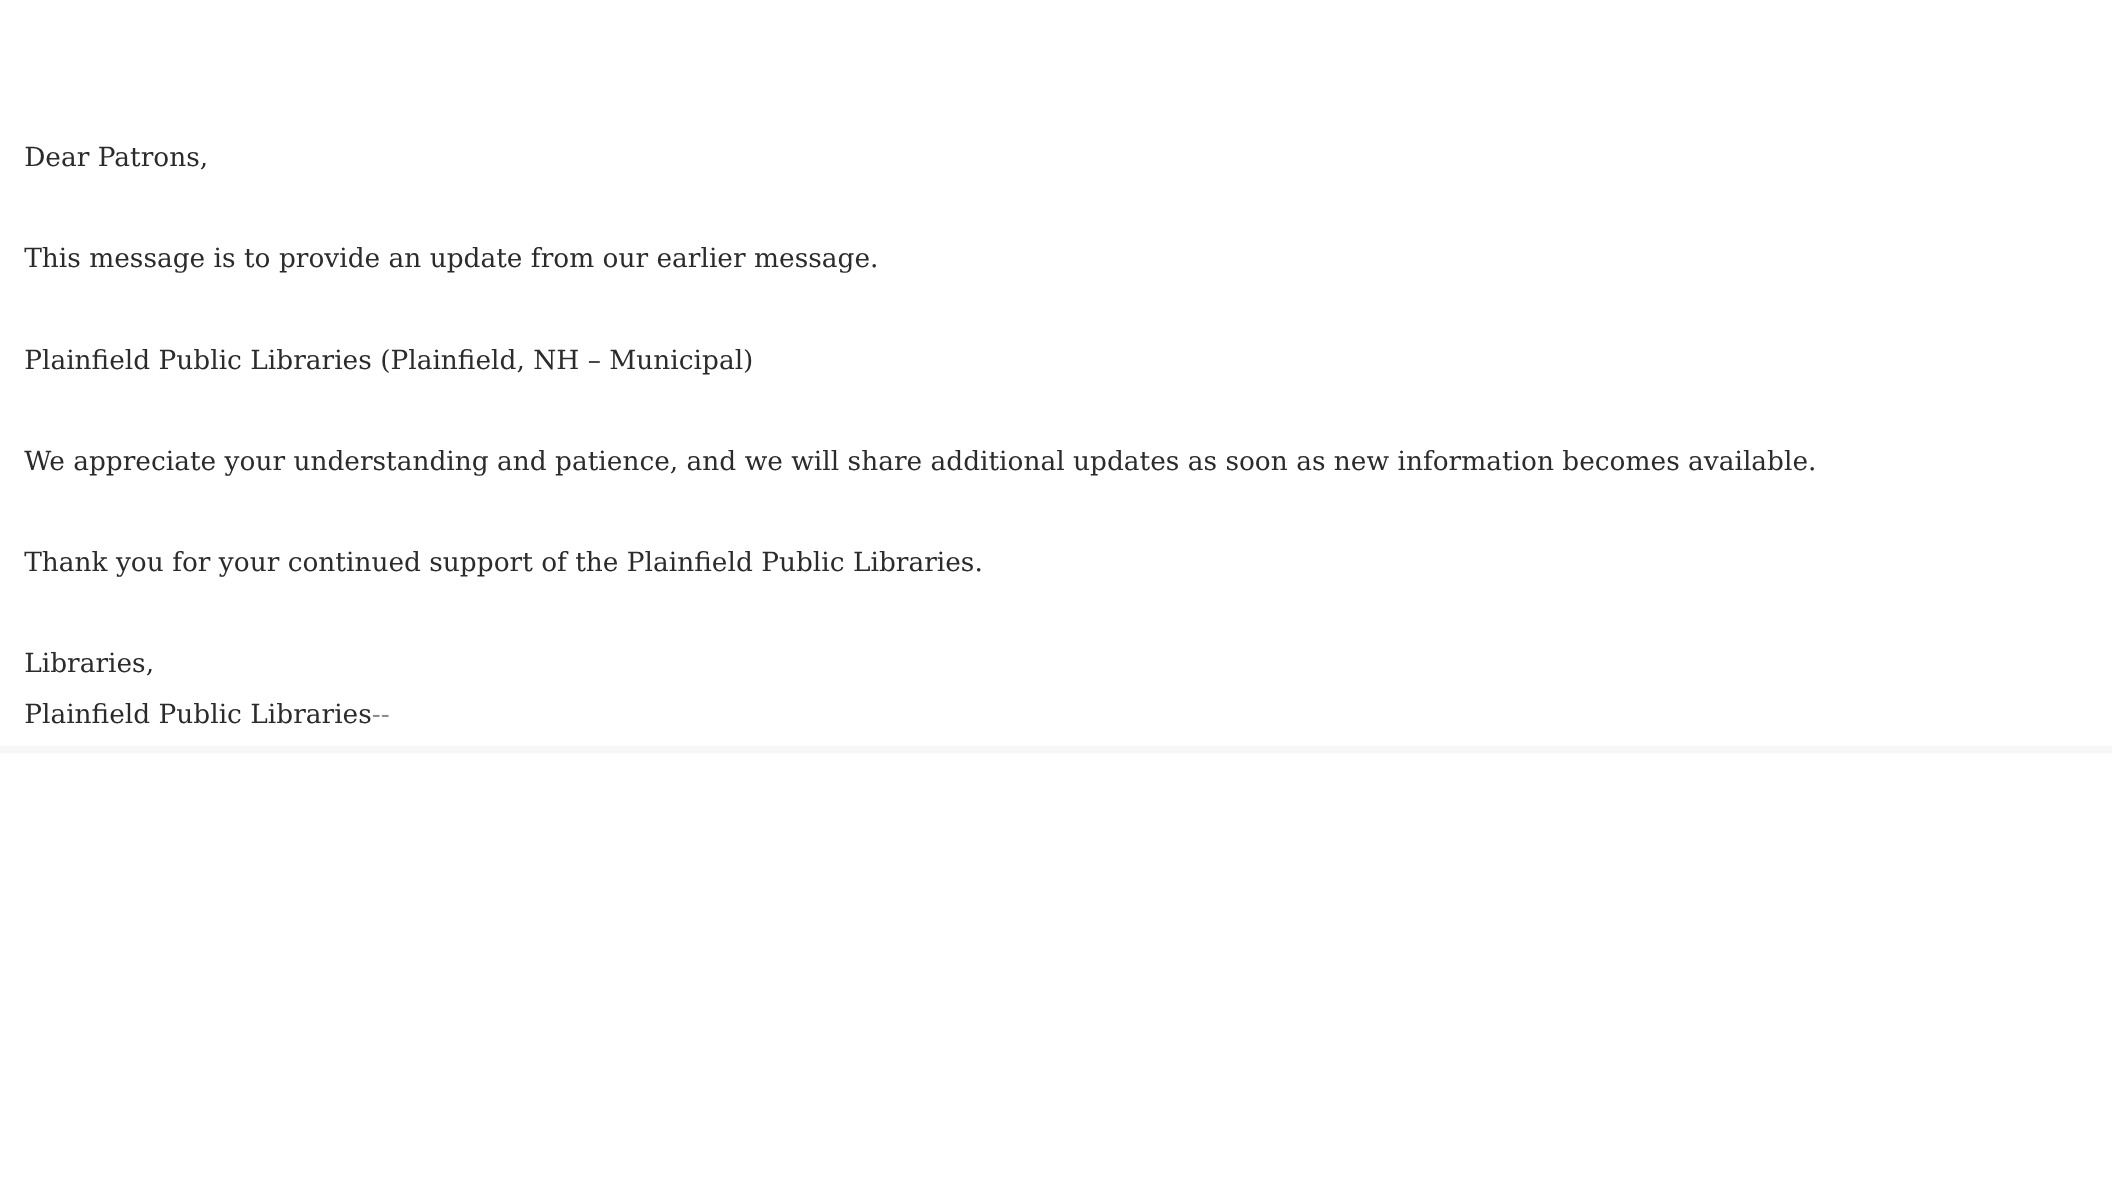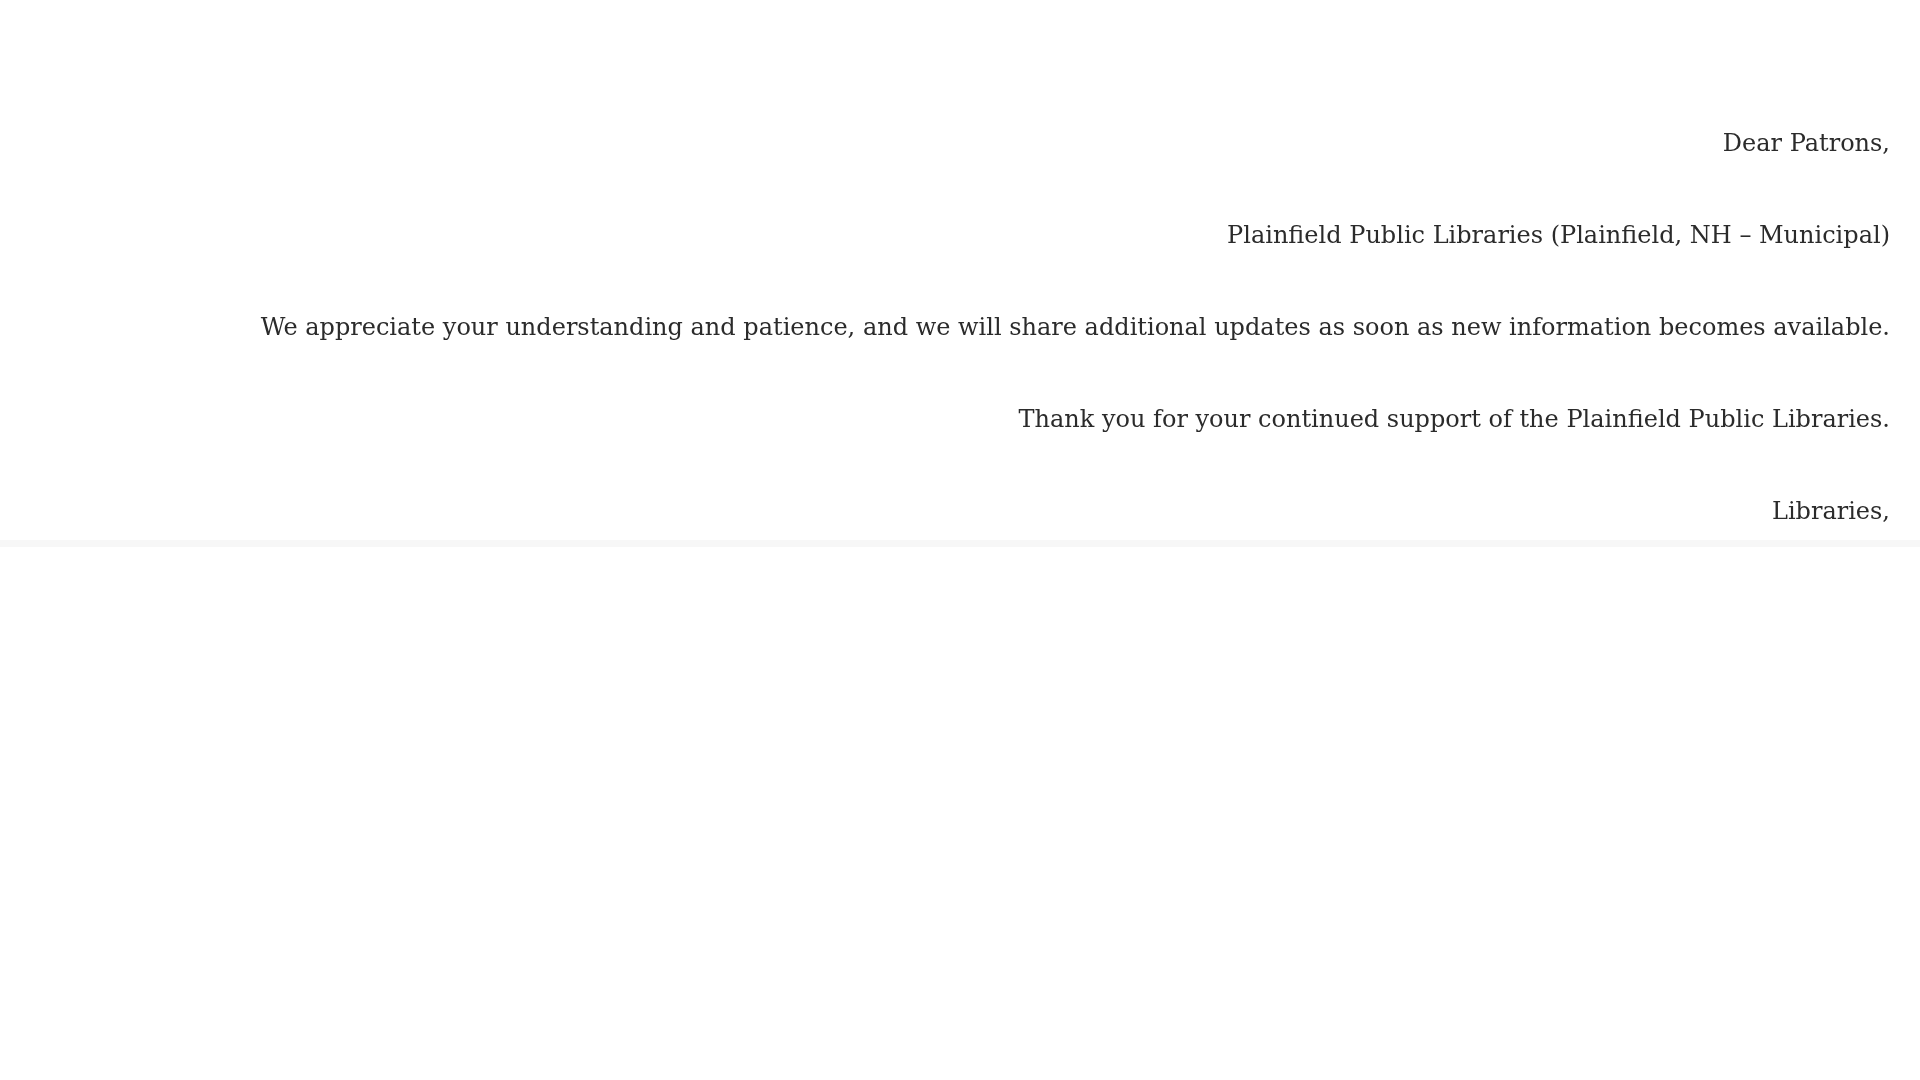--- a/index.html
+++ b/index.html
@@ -19,21 +19,20 @@
     background: #ffffff;
   }
   .para {
     margin: 0 0 46px 0;
   }
   .para:last-of-type {
     margin-bottom: 0;
   }
   .line {
     display: block;
-    text-align: right;
   }
   .bold {
     font-weight: bold;
   }
   .sig-delim {
     color: #8a8a8a;
   }
   .divider {
     height: 7px;
     background: #f7f7f7;
@@ -43,34 +42,36 @@
 </head>
 <body>
 
 <div class="email-body">
 
   <p class="para">
     <span class="line">Dear Patrons,</span>
   </p>
 
   <p class="para">
+    <span class="line">This message is to provide an update from our earlier message.</span>
   </p>
 
   <p class="para">
     <span class="line">Plainfield Public Libraries (Plainfield, NH – Municipal)</span>
   </p>
 
 
   <p class="para">
     <span class="line">We appreciate your understanding and patience, and we will share additional updates as soon as new information becomes available.</span>
   </p>
 
   <p class="para">
     <span class="line">Thank you for your continued support of the Plainfield Public Libraries.</span>
   </p>
 
   <p class="para">
     <span class="line">Libraries,</span>
+    <span class="line"><span>Plainfield Public Libraries</span><span class="sig-delim">--</span></span>
   </p>
 
   <div class="divider"></div>
 
 </div>
 
 </body></html>

